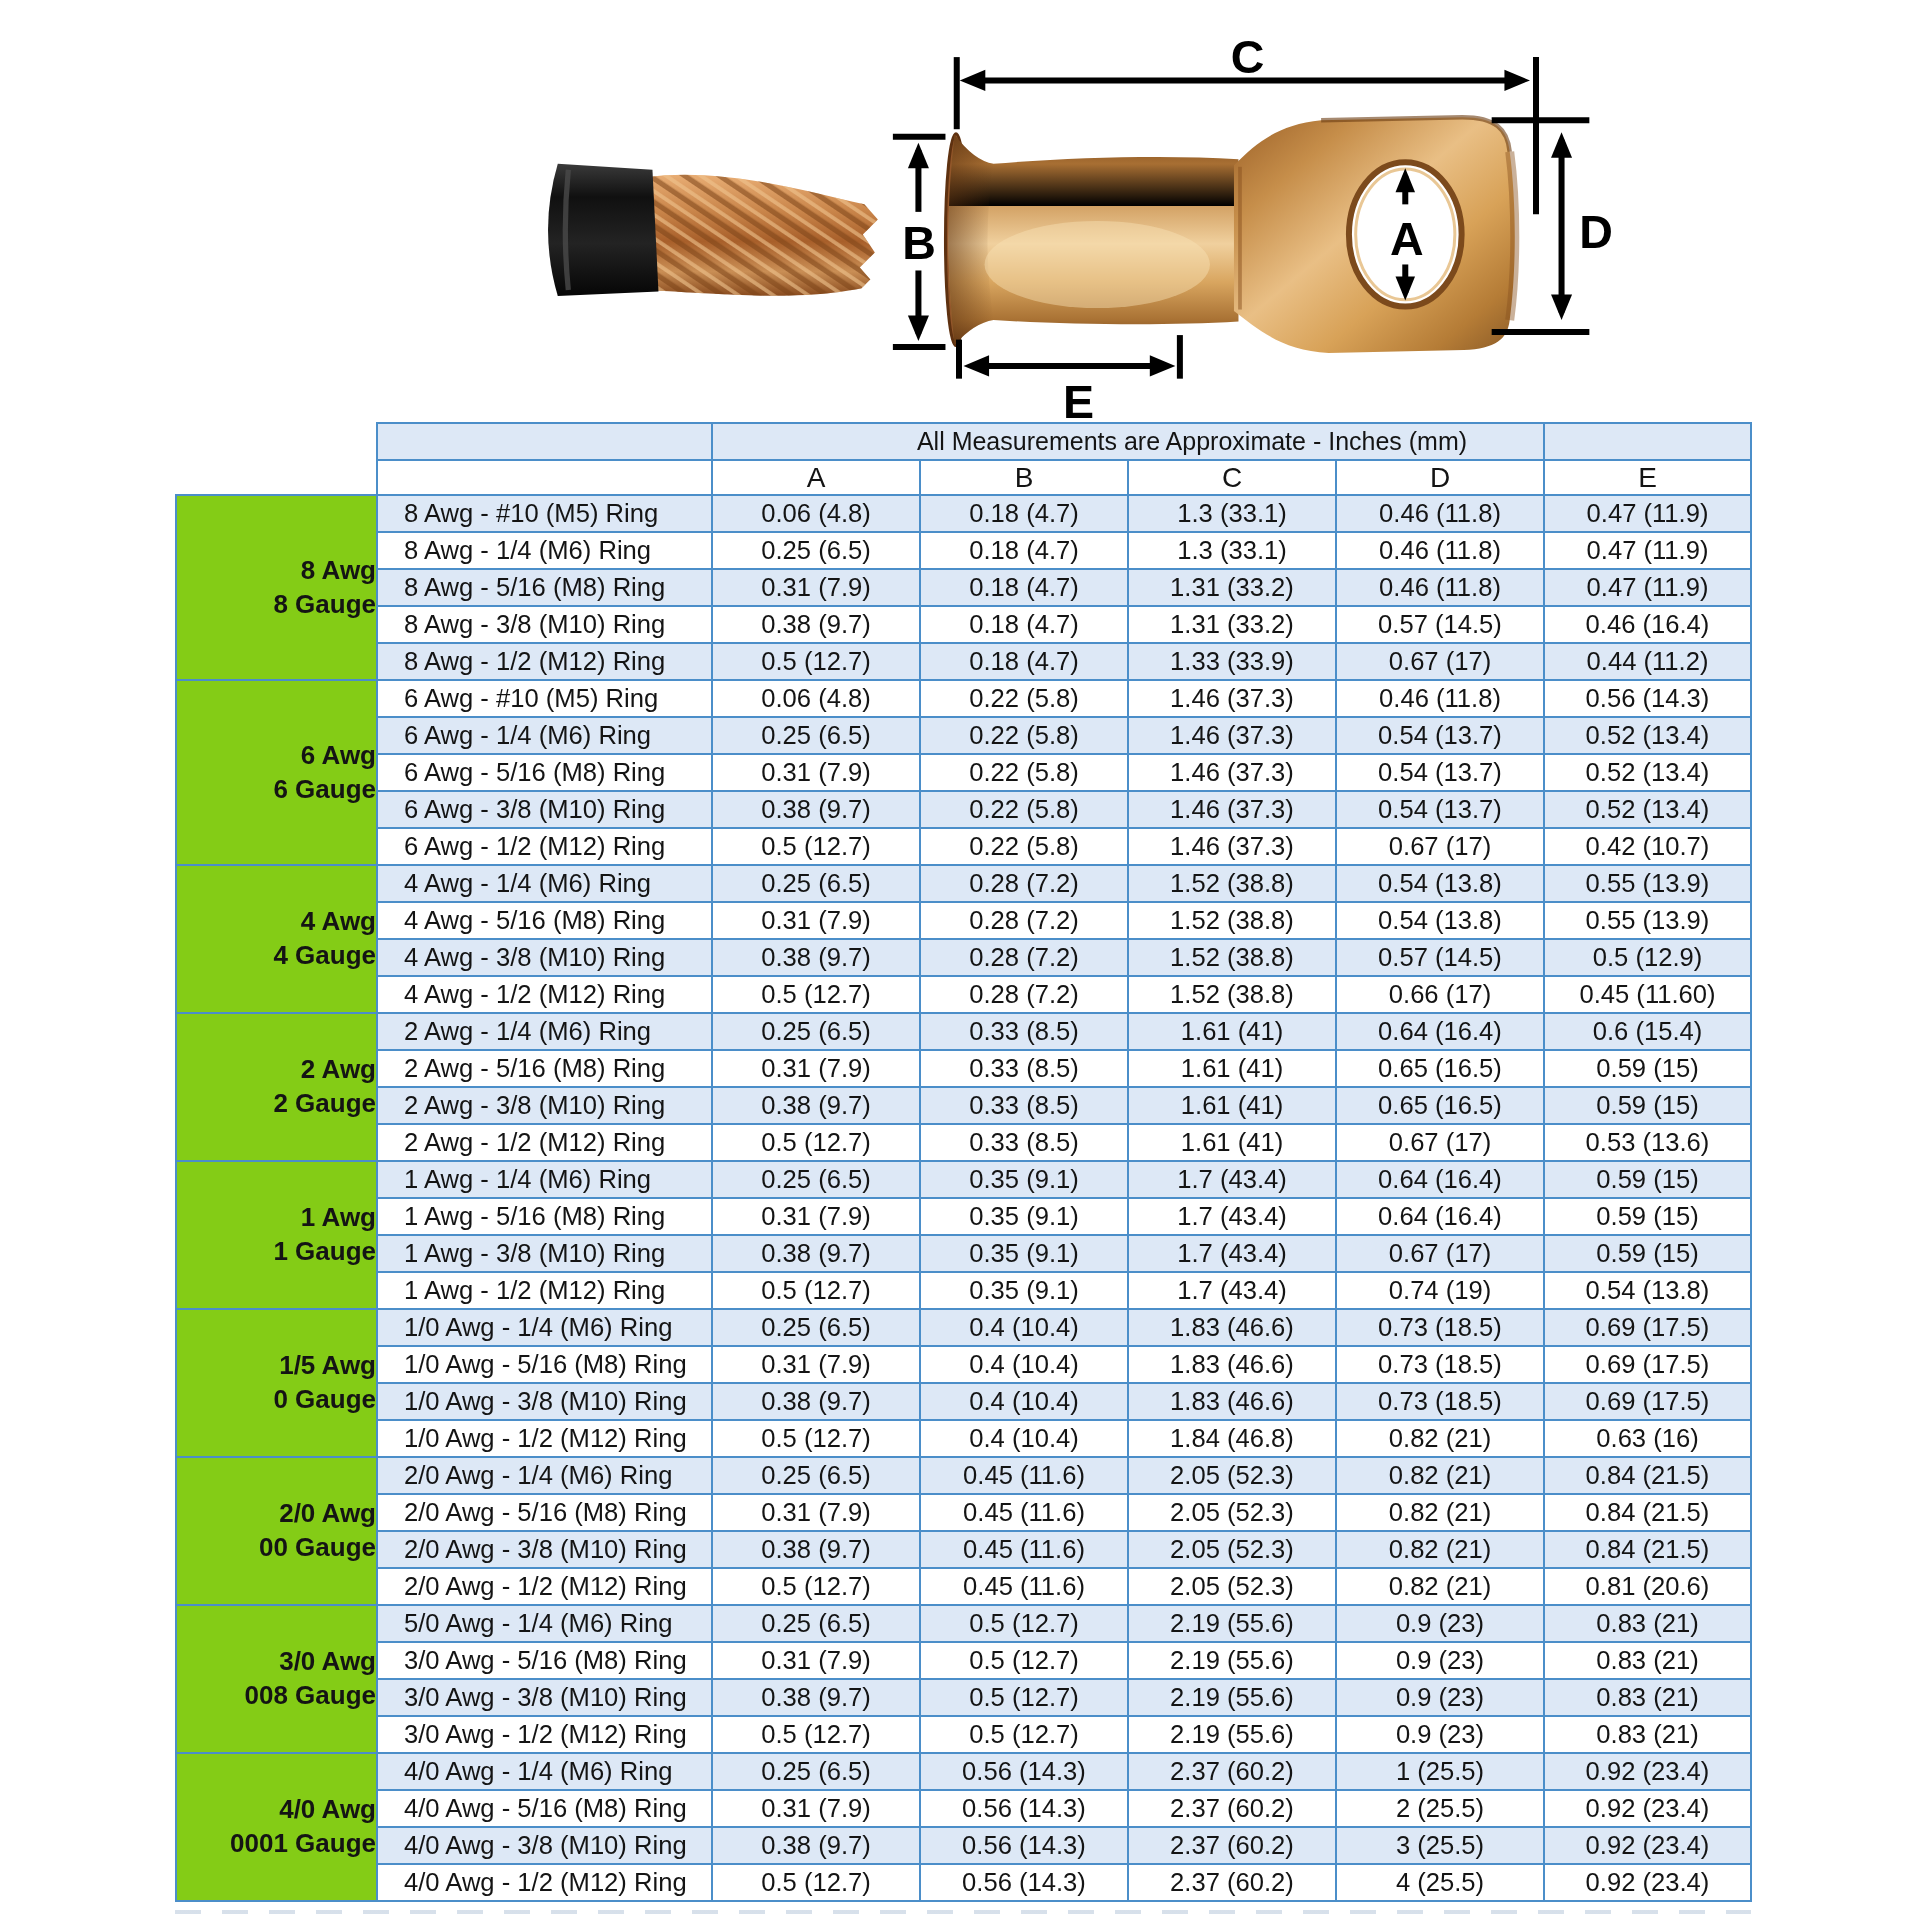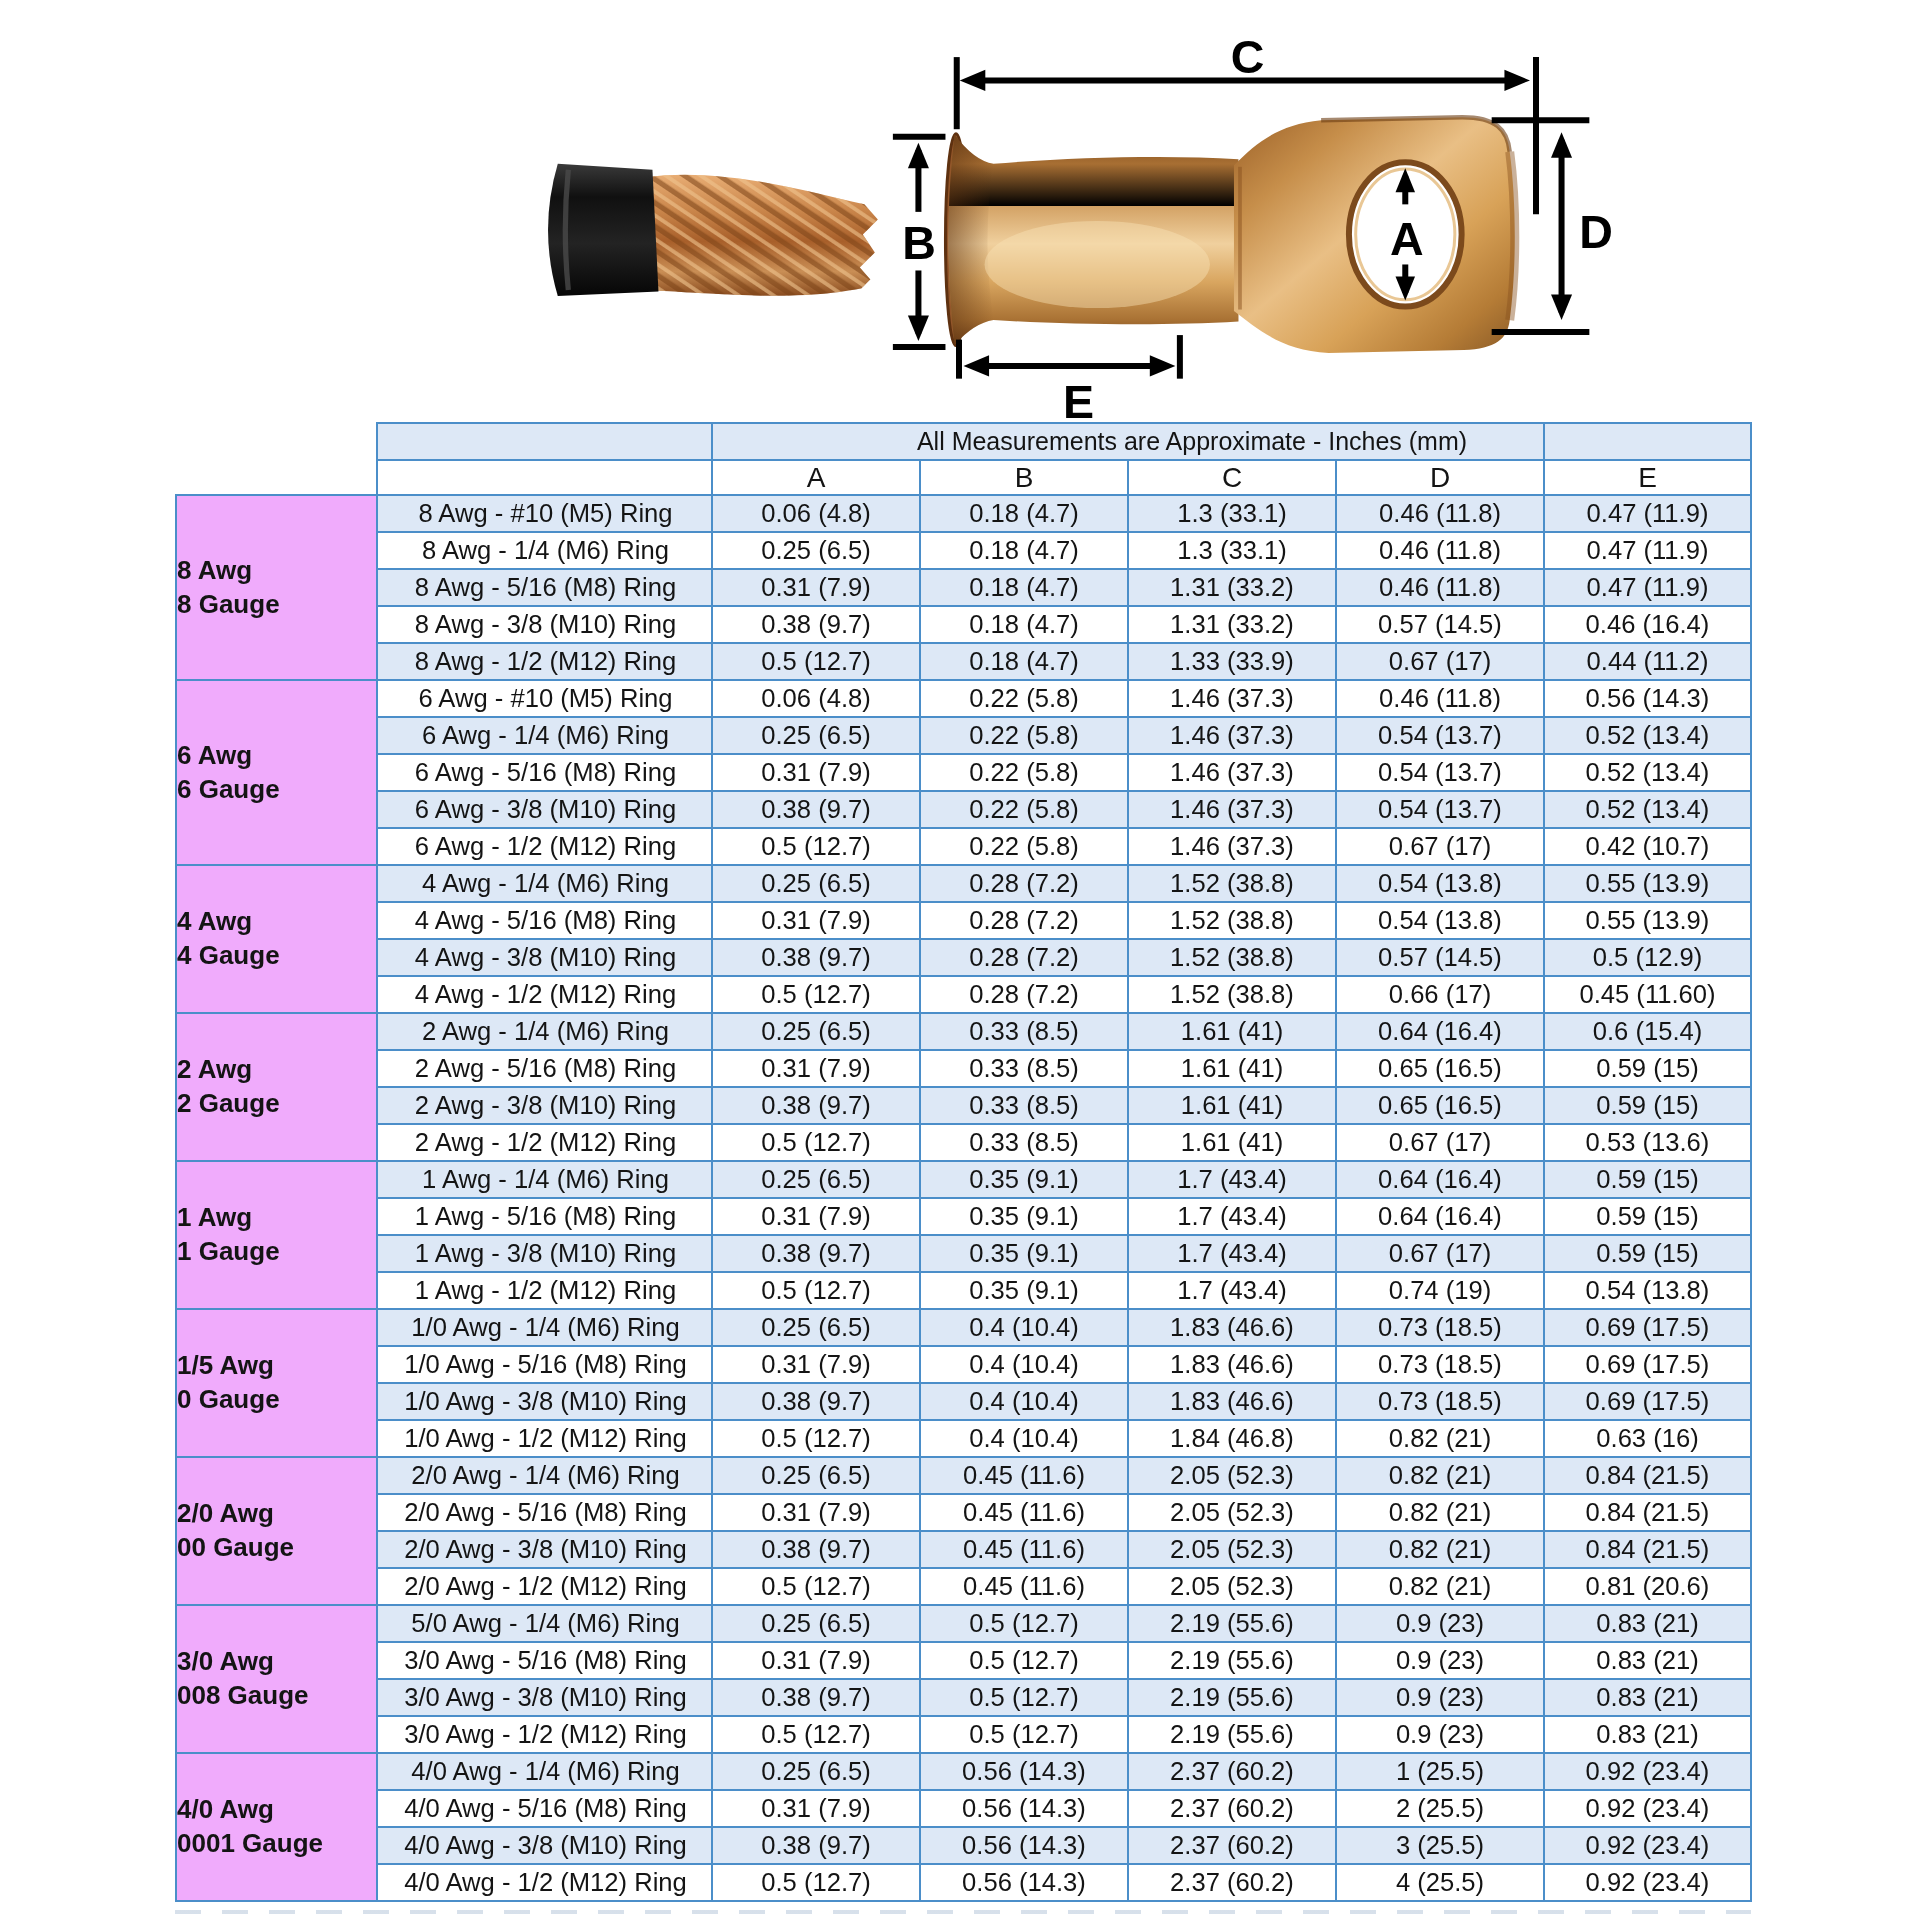--- a/index.html
+++ b/index.html
@@ -22,23 +22,23 @@
     font-size:25.6px;color:#141414;background:#ffffff;
     overflow:hidden;white-space:nowrap;
   }
   #spec-table td.ghost{border:none;background:transparent;}
   #spec-table tr.hrow1 td{height:35px;}
   #spec-table tr.hrow2 td{height:33px;}
   #spec-table td.bluefill{background:#dde8f6;}
   #spec-table td.title-cell{text-align:center;font-size:25px;text-indent:128px;background:#dde8f6;}
   #spec-table td.colhead{text-align:center;font-size:28px;background:#ffffff;}
   #spec-table td.group-cell{
-    text-align:left;font-weight:bold;font-size:26px;line-height:1.3;background:#f0abfc;
+    text-align:right;font-weight:bold;font-size:26px;line-height:1.3;background:#84cc16;
   }
-  #spec-table td.row-label{text-align:center;padding-left:2px;}
+  #spec-table td.row-label{text-align:left;padding-left:26px;}
   #spec-table td.val{text-align:center;}
   #spec-table tr.stripe td.striped{background:#dde8f6;}
   #bottom-artifact{
     position:absolute;left:175px;top:1910px;width:1576px;height:3.8px;opacity:.65;
     background:repeating-linear-gradient(90deg,#c2d0e0 0 25.6px,#ffffff 25.6px 47px);
   }
 </style>
 </head>
 <body>
 

